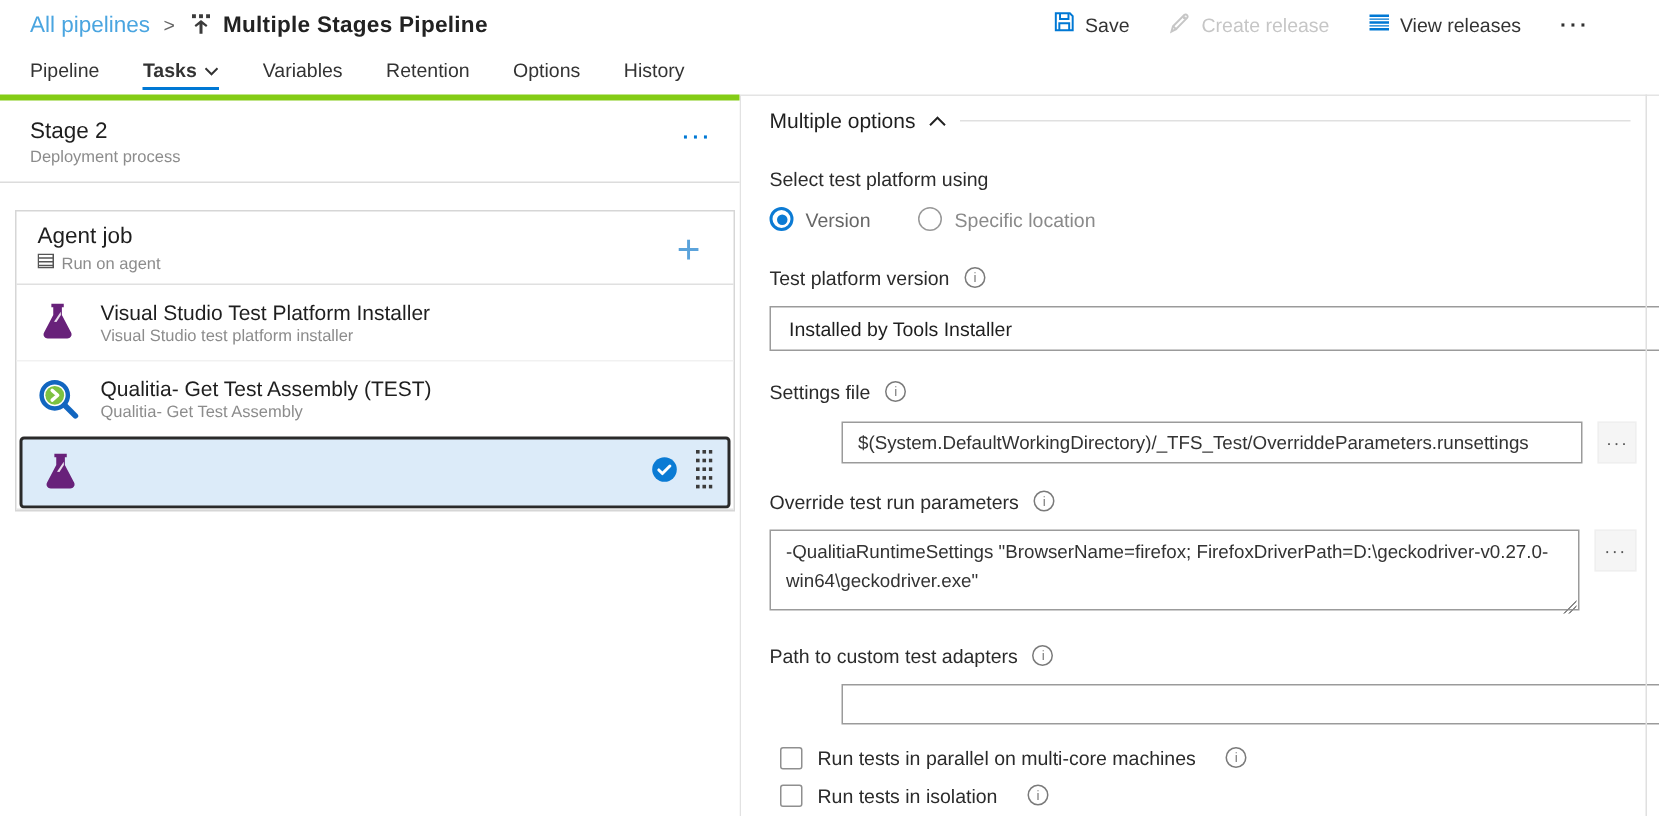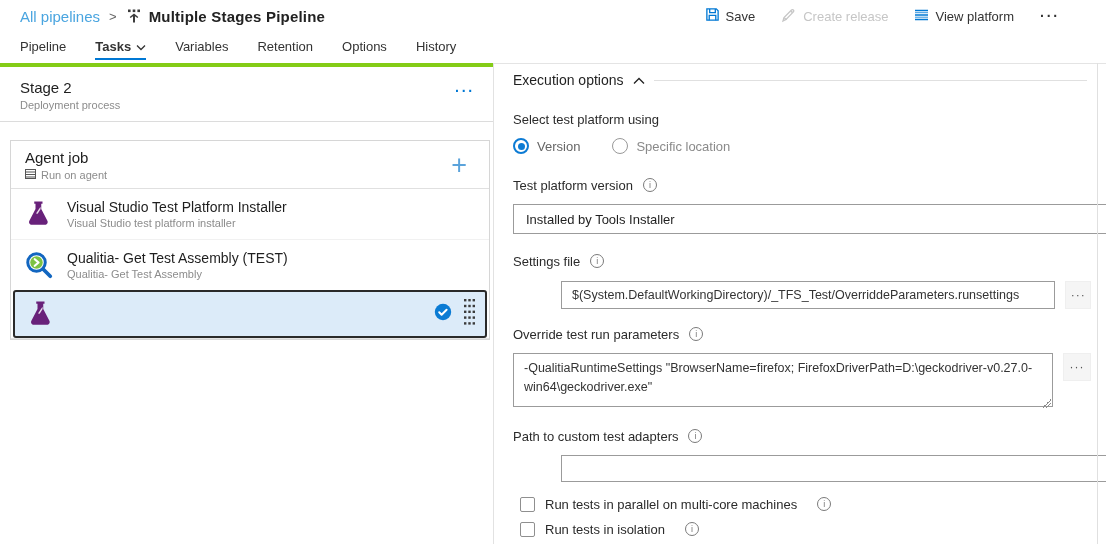--- a/index.html
+++ b/index.html
@@ -126,21 +126,21 @@
         </span>
         <span>Create release</span>
       </div>
       <div class="action">
         <span>
           <svg width="15" height="14" viewBox="0 0 15 14" stroke="#0078d4" stroke-width="1.6">
               <path d="M1 2.5h13M1 7h13M1 11.5h13"></path>
               <path d="M1 4.7h13M1 9.2h13" stroke-width="0.8"></path>
             </svg>
         </span>
-        <span>View platform</span>
+        <span>View releases</span>
       </div>
       <div class="action more-top">···</div>
     </div>
   </div>
 
   <div class="tabbar">
     <div class="tab">
         <span>Pipeline</span>
       </div>
     <div class="tab active">
@@ -254,21 +254,21 @@
           </span>
         </div>
       </div>
       <div class="card-bottom"></div>
     </div>
   </div>
 
   <div class="right-panel">
     <div class="section-head">
       <div class="section-title">
-        <span>Execution options</span>
+        <span>Multiple options</span>
         <span><svg width="12" height="8" viewBox="0 0 12 8" fill="none" stroke="#222" stroke-width="1.3">
               <path d="M1 6.5L6 1.5l5 5"></path>
             </svg></span>
       </div>
       <div class="section-rule"></div>
     </div>
 
     <div class="fld-label mt23">
       <span>Select test platform using</span>
     </div>

